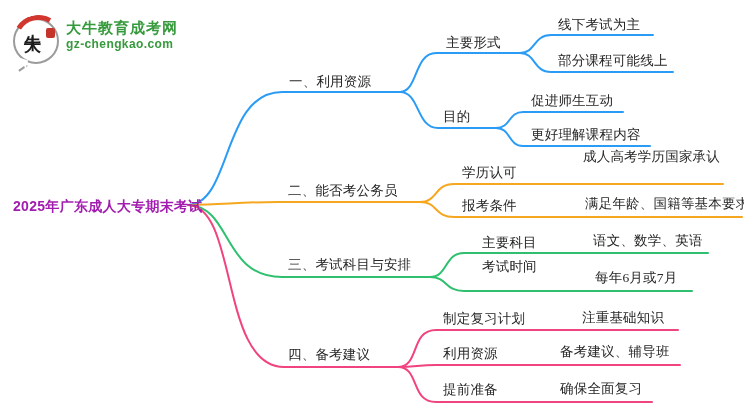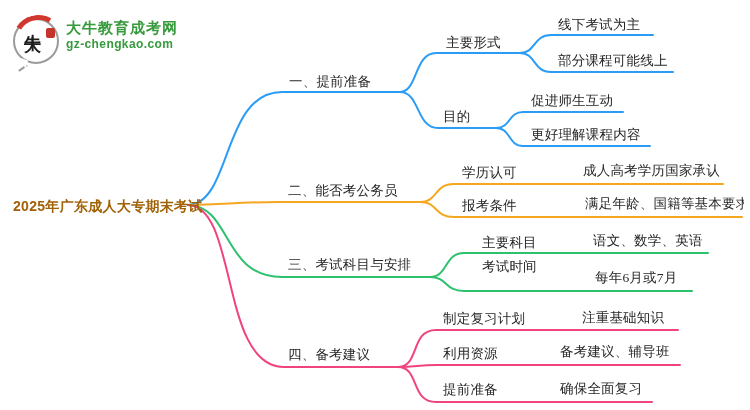--- a/index.html
+++ b/index.html
@@ -7,21 +7,21 @@
     position:relative;width:744px;height:410px;background:#ffffff;overflow:hidden;
     font-family:"Liberation Sans","DejaVu Sans",sans-serif;
   }
   #links{position:absolute;left:0;top:0;}
   #links path{fill:none;stroke-width:2;stroke-linecap:round;}
   .node{
     position:absolute;white-space:nowrap;font-size:13.5px;color:#262626;
     line-height:17px;letter-spacing:0.2px;font-family:Liberation Serif, serif;
   }
   .root-label{
-    position:absolute;white-space:nowrap;font-size:14px;font-weight:bold;color:#a16207;
+    position:absolute;white-space:nowrap;font-size:14px;font-weight:bold;color:#a21caf;
     line-height:18px;letter-spacing:0.3px;
   }
   
   .logo{position:absolute;left:10px;top:10px;width:160px;height:58px;cursor:pointer;}
   .bubble{
     position:absolute;left:3px;top:8px;width:42px;height:42px;background:#fff;
     border:2px solid #9b9b9b;border-radius:50%;
   }
   .bubble .hat{
     position:absolute;left:-2px;top:-5px;width:40px;height:38px;border-radius:50%;
@@ -90,31 +90,31 @@
       <div class="seal"></div>
       <div class="tail-edge"></div>
       <div class="tail"></div>
     </div>
     <div class="logo-title">大牛教育成考网</div>
     <div class="logo-domain">gz-chengkao.com</div>
   </div>
 
   <span class="root-label" style="left:13px;top:197px">2025年广东成人大专期末考试</span>
 
-  <span class="node" style="left:289px;top:73px">一、提前准备</span>
+  <span class="node" style="left:289px;top:73px">一、利用资源</span>
   <span class="node" style="left:446px;top:34px">主要形式</span>
   <span class="node" style="left:558px;top:16px">线下考试为主</span>
   <span class="node" style="left:558px;top:52px">部分课程可能线上</span>
   <span class="node" style="left:443px;top:108px">目的</span>
   <span class="node" style="left:531px;top:92px">促进师生互动</span>
   <span class="node" style="left:288px;top:182px">二、能否考公务员</span>
 
   <span class="node" style="left:531px;top:126px">更好理解课程内容</span>
   <span class="node" style="left:462px;top:164px">学历认可</span>
-  <span class="node" style="left:583px;top:162px">成人高考学历国家承认</span>
+  <span class="node" style="left:583px;top:148px">成人高考学历国家承认</span>
   <span class="node" style="left:462px;top:197px">报考条件</span>
   <span class="node" style="left:585px;top:195px">满足年龄、国籍等基本要求</span>
 
   <span class="node" style="left:288px;top:256px">三、考试科目与安排</span>
   <span class="node" style="left:482px;top:234px">主要科目</span>
   <span class="node" style="left:593px;top:232px">语文、数学、英语</span>
   <span class="node" style="left:482px;top:258px">考试时间</span>
   <span class="node" style="left:595px;top:269px">每年6月或7月</span>
 
   <span class="node" style="left:288px;top:346px">四、备考建议</span>

